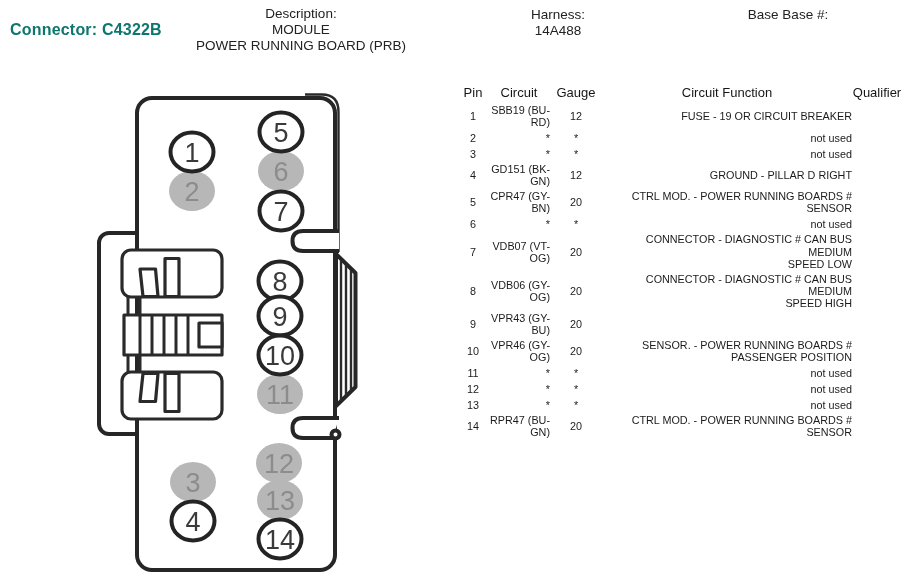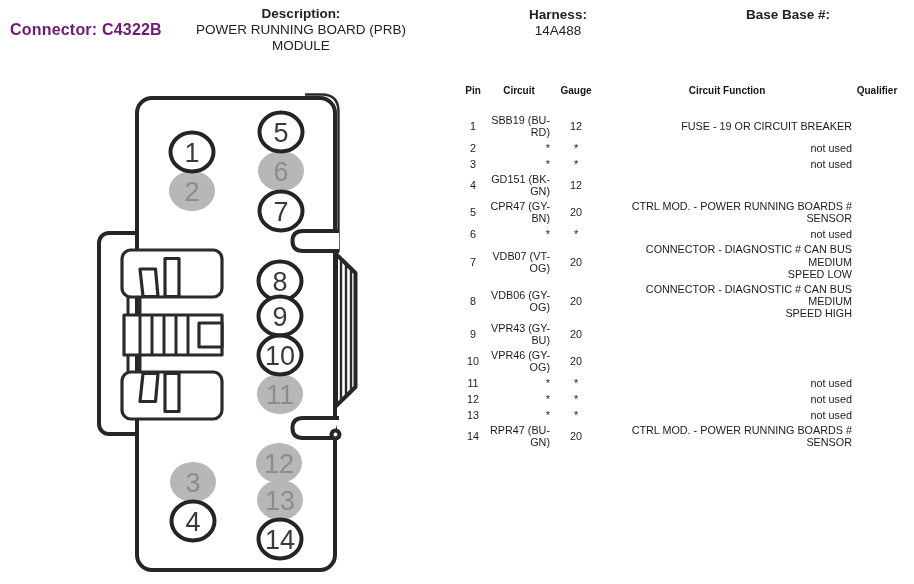--- a/index.html
+++ b/index.html
@@ -4,62 +4,62 @@
 <style>
   * { margin:0; padding:0; box-sizing:border-box; }
   html,body { background:#fff; }
   .page {
     position:relative; width:914px; height:584px; background:#ffffff;
     font-family:"Liberation Sans", sans-serif; color:#1e1e1e; overflow:hidden;
   }
   
   .h-connector {
     position:absolute; left:10px; top:21px;
-    font-size:16px; font-weight:bold; letter-spacing:.2px; color:#701a75;
+    font-size:16px; font-weight:bold; letter-spacing:.2px; color:#0f766e;
   }
   .h-block { position:absolute; text-align:center; font-size:13.5px; line-height:16px; color:#222; }
   .h-desc  { left:175px; top:6px;  width:252px; }
   .h-harn  { left:508px; top:7px;  width:100px; }
   .h-base  { left:722px; top:7px;  width:132px; }
-  .h-label { font-weight:bold; }
+  .h-label { font-weight:normal; }
   
   .diagram { position:absolute; left:85px; top:85px; }
   .ln   { fill:#ffffff; stroke:#262626; stroke-width:4;   stroke-linejoin:round; }
   .ln2  { fill:#ffffff; stroke:#2a2a2a; stroke-width:3.2; stroke-linejoin:round; }
   .thin { fill:none;    stroke:#2a2a2a; stroke-width:2.4; }
   .notch{ fill:#ffffff; stroke:#262626; stroke-width:4;   stroke-linejoin:round; }
   .rib  { stroke:#2a2a2a; stroke-width:2.4; }
   .rung { stroke:#2a2a2a; stroke-width:3; }
   .pin-open   { fill:#ffffff; stroke:#242424; stroke-width:4; }
   .pin-unused { fill:#b7b7b7; stroke:none; }
   .pin-num      { font-family:"Liberation Sans", sans-serif; font-size:27px; fill:#3a3a3a; }
   .pin-num-gray { font-family:"Liberation Sans", sans-serif; font-size:27px; fill:#8c8c8c; }
   
   .ptable { position:absolute; left:458px; top:85px; font-size:10.8px; color:#1b1b1b; }
   .thead, .trow { display:grid; grid-template-columns:30px 62px 52px 250px 50px; }
-  .thead { font-size:10px; font-weight:bold; margin-bottom:18px; color:#161616; }
+  .thead { font-size:13px; font-weight:normal; margin-bottom:4px; color:#161616; }
   .trow  { align-items:center; line-height:1.12; margin-bottom:3px; min-height:13px; }
   .c-pin  { text-align:center; }
   .c-circ { text-align:right; white-space:pre-line; }
   .c-ga   { text-align:center; }
   .c-fn   { text-align:right;   white-space:pre-line; padding-left:1px; }
   .c-qu   { text-align:center; }
   .th-c { text-align:center; }
 </style>
 </head>
 <body>
 
 <div class="page">
 
   <div class="h-connector">Connector: C4322B</div>
 
   <div class="h-block h-desc">
     <div class="h-label">Description:</div>
+    <div>MODULE</div>
     <div>POWER RUNNING BOARD (PRB)</div>
-    <div>MODULE</div>
   </div>
 
   <div class="h-block h-harn">
     <div class="h-label">Harness:</div>
     <div>14A488</div>
   </div>
 
   <div class="h-block h-base">
     <div class="h-label">Base Base #:</div>
   </div>
@@ -201,20 +201,21 @@
       <div class="c-circ">*</div>
       <div class="c-ga">*</div>
       <div class="c-fn">not used</div>
       <div class="c-qu"></div>
     </div>
     <div class="trow">
       <div class="c-pin">4</div>
       <div class="c-circ">GD151 (BK-
 GN)</div>
       <div class="c-ga">12</div>
+      <div class="c-fn">GROUND - PILLAR D RIGHT</div>
       <div class="c-qu"></div>
     </div>
     <div class="trow">
       <div class="c-pin">5</div>
       <div class="c-circ">CPR47 (GY-
 BN)</div>
       <div class="c-ga">20</div>
       <div class="c-fn">CTRL MOD. - POWER RUNNING BOARDS #
 SENSOR</div>
       <div class="c-qu"></div>
@@ -249,20 +250,22 @@
       <div class="c-circ">VPR43 (GY-
 BU)</div>
       <div class="c-ga">20</div>
       <div class="c-qu"></div>
     </div>
     <div class="trow">
       <div class="c-pin">10</div>
       <div class="c-circ">VPR46 (GY-
 OG)</div>
       <div class="c-ga">20</div>
+      <div class="c-fn">SENSOR. - POWER RUNNING BOARDS #
+PASSENGER POSITION</div>
       <div class="c-qu"></div>
     </div>
     <div class="trow">
       <div class="c-pin">11</div>
       <div class="c-circ">*</div>
       <div class="c-ga">*</div>
       <div class="c-fn">not used</div>
       <div class="c-qu"></div>
     </div>
     <div class="trow">

